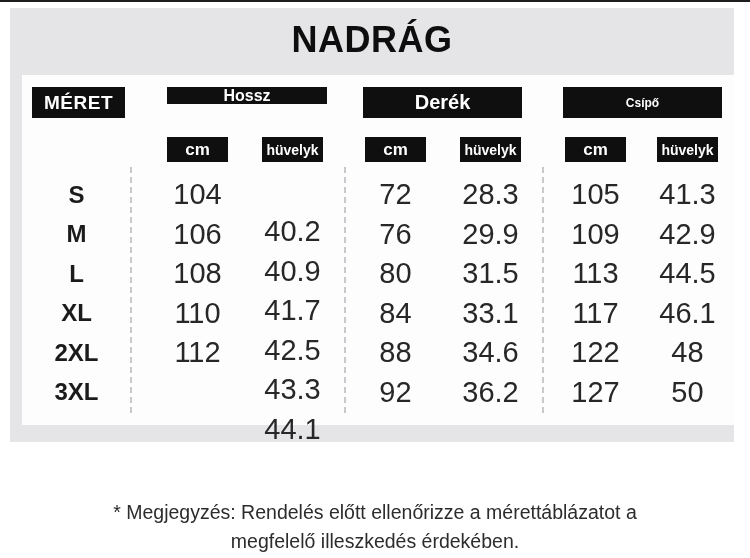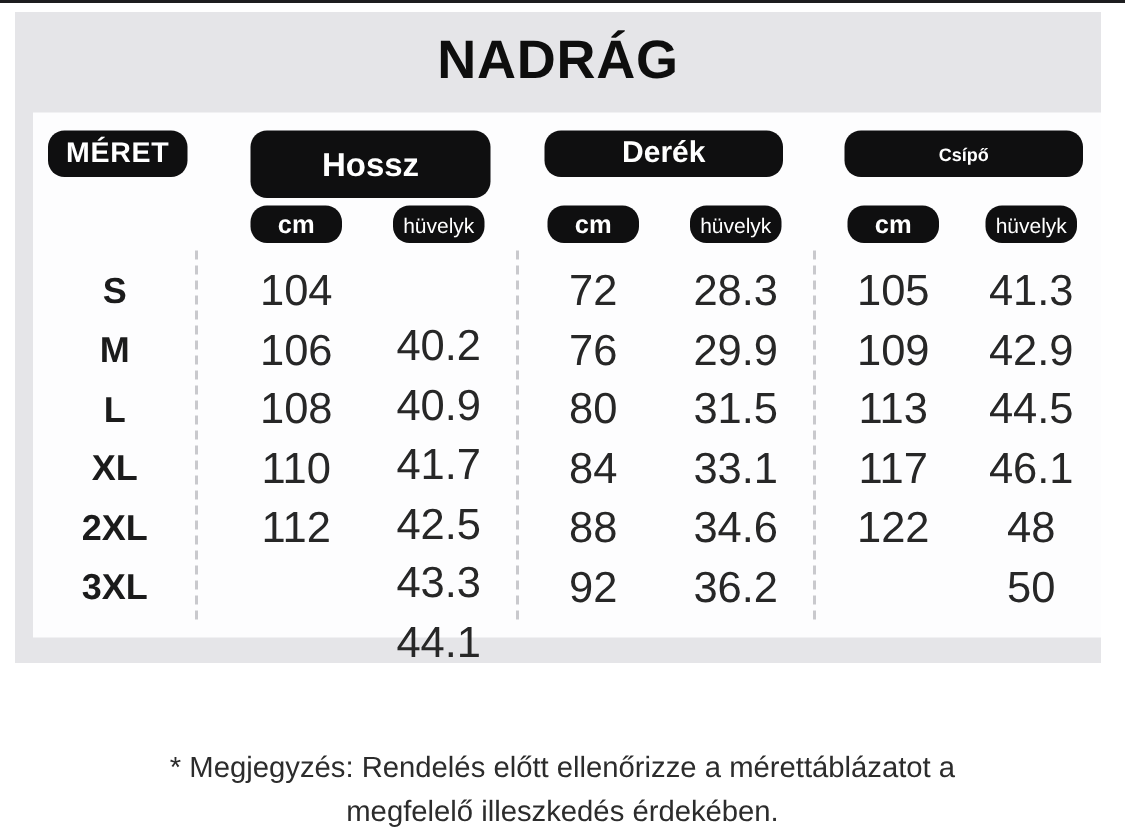--- a/index.html
+++ b/index.html
@@ -10,29 +10,29 @@
   }
   .top-line { position:absolute; left:0; top:0; width:750px; height:2px; background:#1d1d1f; }
   .panel { position:absolute; left:10px; top:8px; width:724px; height:434px; background:#e5e5e8; }
   .title {
     position:absolute; left:0; top:19px; width:744px; text-align:center;
     font-size:36px; font-weight:bold; color:#0e0e0e; letter-spacing:0.5px;
   }
   .card { position:absolute; left:22px; top:75px; width:712px; height:350px; background:#fdfdfe; }
   .blackbox {
     position:absolute; background:#0f0f10; color:#ffffff;
-    display:flex; align-items:center; justify-content:center; white-space:nowrap;border-radius:11px;
+    display:flex; align-items:center; justify-content:center; white-space:nowrap;
   }
   .meret-box   { left:10px;  top:12px; width:93px;  height:31px; font-size:19px; font-weight:bold; letter-spacing:0.5px; }
-  .hossz-box   { left:145px; top:12px; width:160px; height:45px; font-size:22px; font-weight:bold; }
+  .hossz-box   { left:145px; top:12px; width:160px; height:17px; font-size:16px; font-weight:bold; }
   .derek-box   { left:341px; top:12px; width:159px; height:31px; font-size:20px; font-weight:bold; }
   .csipo-box   { left:541px; top:12px; width:159px; height:31px; font-size:12px; font-weight:bold; }
   .unit-box    { top:62px; width:61px; height:25px; }
   .unit-cm     { font-size:17px; font-weight:bold; }
-  .unit-in     { font-size:14px; font-weight:normal; }
+  .unit-in     { font-size:14px; font-weight:bold; }
   .u1 { left:145px; } .u2 { left:240px; }
   .u3 { left:343px; } .u4 { left:438px; }
   .u5 { left:543px; } .u6 { left:635px; }
   .dash {
     position:absolute; top:92px; height:246px; width:0;
     border-left:2px dashed #c9c9cd;
   }
   .d1 { left:108px; } .d2 { left:322px; } .d3 { left:520px; }
   .col { position:absolute; top:100px; width:61px; }
   .col .cell {
@@ -117,20 +117,21 @@
     <div class="cell">34.6</div>
     <div class="cell">36.2</div>
   </div>
 
   <div class="col c5">
     <div class="cell">105</div>
     <div class="cell">109</div>
     <div class="cell">113</div>
     <div class="cell">117</div>
     <div class="cell">122</div>
+    <div class="cell">127</div>
   </div>
 
   <div class="col c6">
     <div class="cell">41.3</div>
     <div class="cell">42.9</div>
     <div class="cell">44.5</div>
     <div class="cell">46.1</div>
     <div class="cell">48</div>
     <div class="cell">50</div>
   </div>

